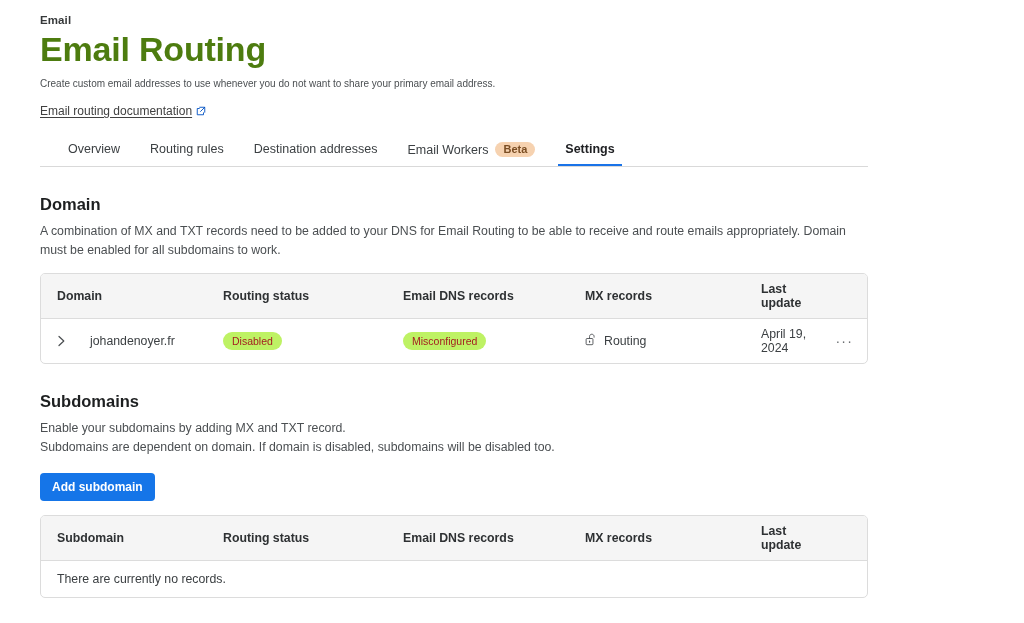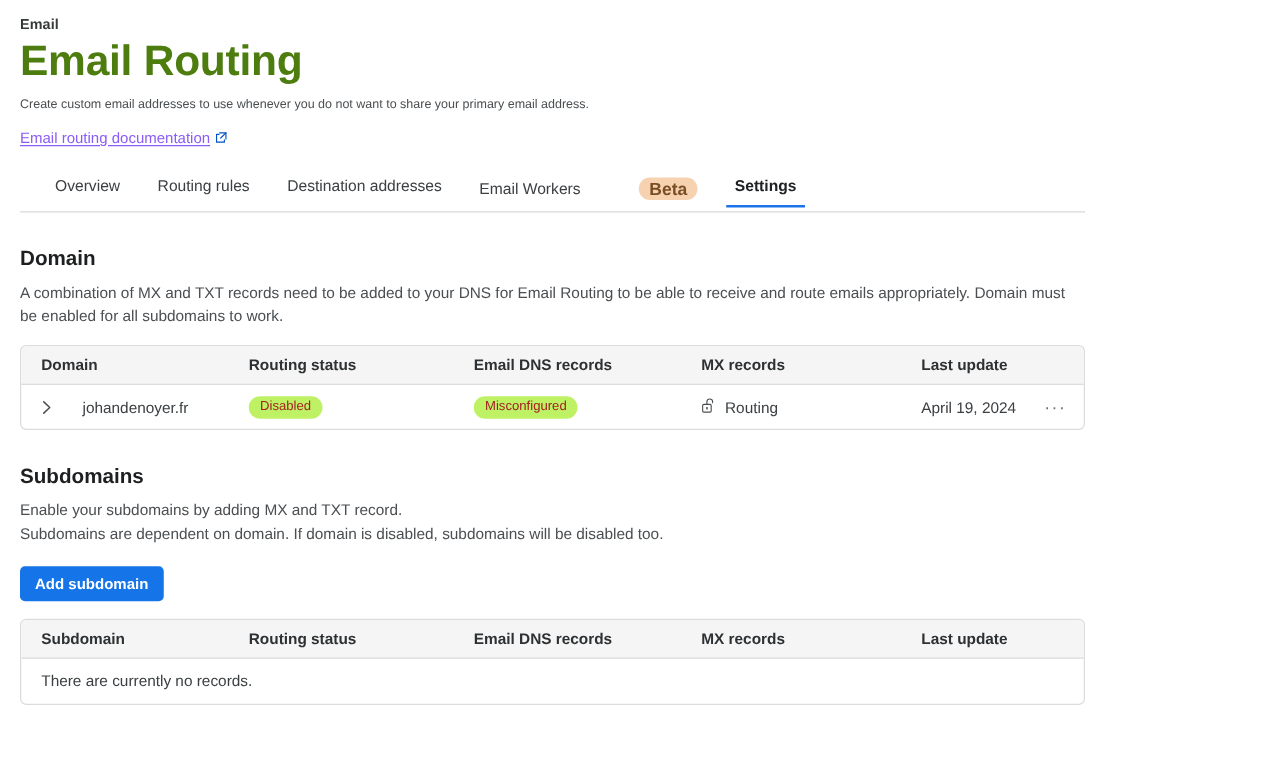--- a/index.html
+++ b/index.html
@@ -4,21 +4,21 @@
 <style>
   * { box-sizing: border-box; }
   html, body {
     margin: 0; padding: 0;
     width: 1024px; height: 623px;
     background: #ffffff;
     font-family: "Liberation Sans", sans-serif;
     color: #313131;
     -webkit-font-smoothing: antialiased;
   }
-  .page { padding: 10px 24px 0 16px; width: 892px; }
+  .page { padding: 10px 24px 0 40px; width: 892px; }
 
   
   .eyebrow {
     font-size: 11.5px;
     font-weight: bold;
     color: #36393a;
     letter-spacing: 0.1px;
     margin: 4px 0 5px 0;
   }
   .page-title {
@@ -33,21 +33,21 @@
     font-size: 10px;
     color: #4b4f52;
     margin: 0 0 10px 0;
     line-height: 1.35;
   }
   .doc-link {
     display: inline-flex;
     align-items: center;
     gap: 4px;
     font-size: 12px;
-    color: #8b5cf6;
+    color: #404040;
     text-decoration: underline;
     text-underline-offset: 2px;
     cursor: pointer;
   }
   .doc-link .ext-icon { display: inline-flex; }
 
   
   .tabs {
     display: flex;
     align-items: flex-start;
@@ -71,26 +71,25 @@
   .tab.active::after {
     content: "";
     position: absolute;
     left: 8px; right: 8px; bottom: -1px;
     height: 2px;
     background: #1a73e8;
   }
   .beta-badge {
     background: #f6d2b0;
     color: #7a4d23;
-    font-size: 14px;
+    font-size: 11px;
     font-weight: bold;
     border-radius: 9px;
     padding: 2px 8px 2.5px 8px;
     line-height: 1;
-    margin-left: 40px;
   }
 
   
   .alert {
     margin-top: 26px;
     background: #fdf3e7;
     border: 1px solid #e8d5b5;
     border-radius: 4px;
     padding: 11px 14px;
     font-size: 12.5px;

